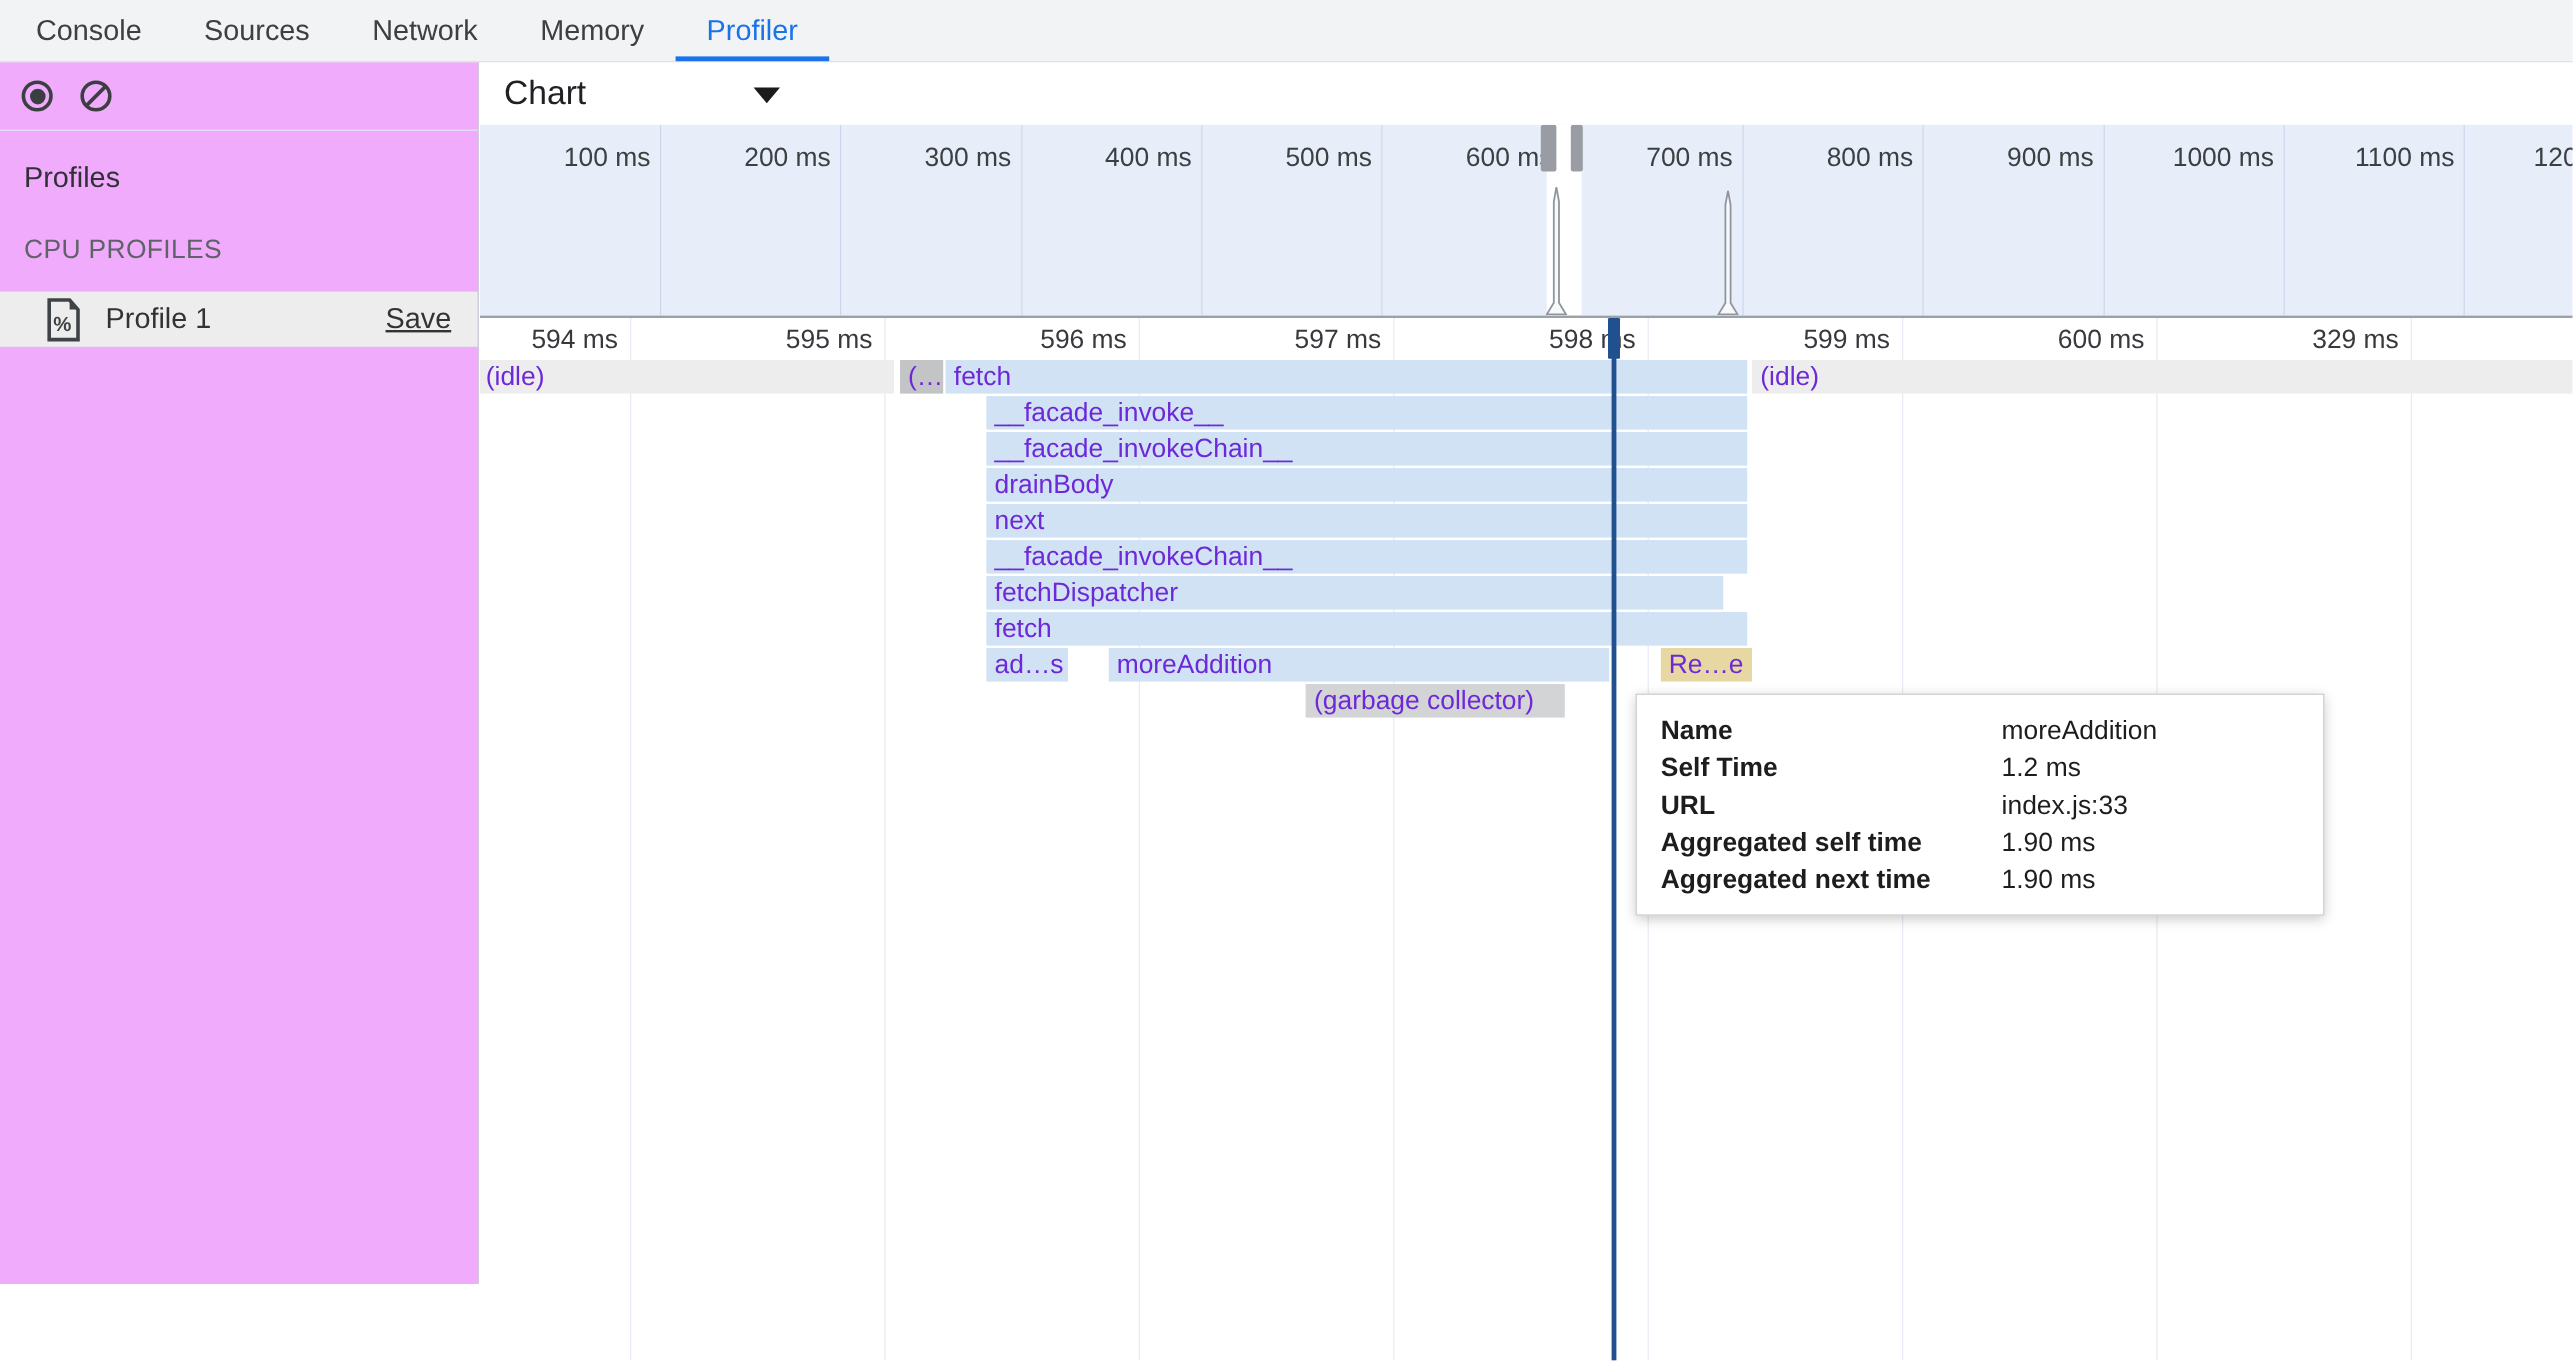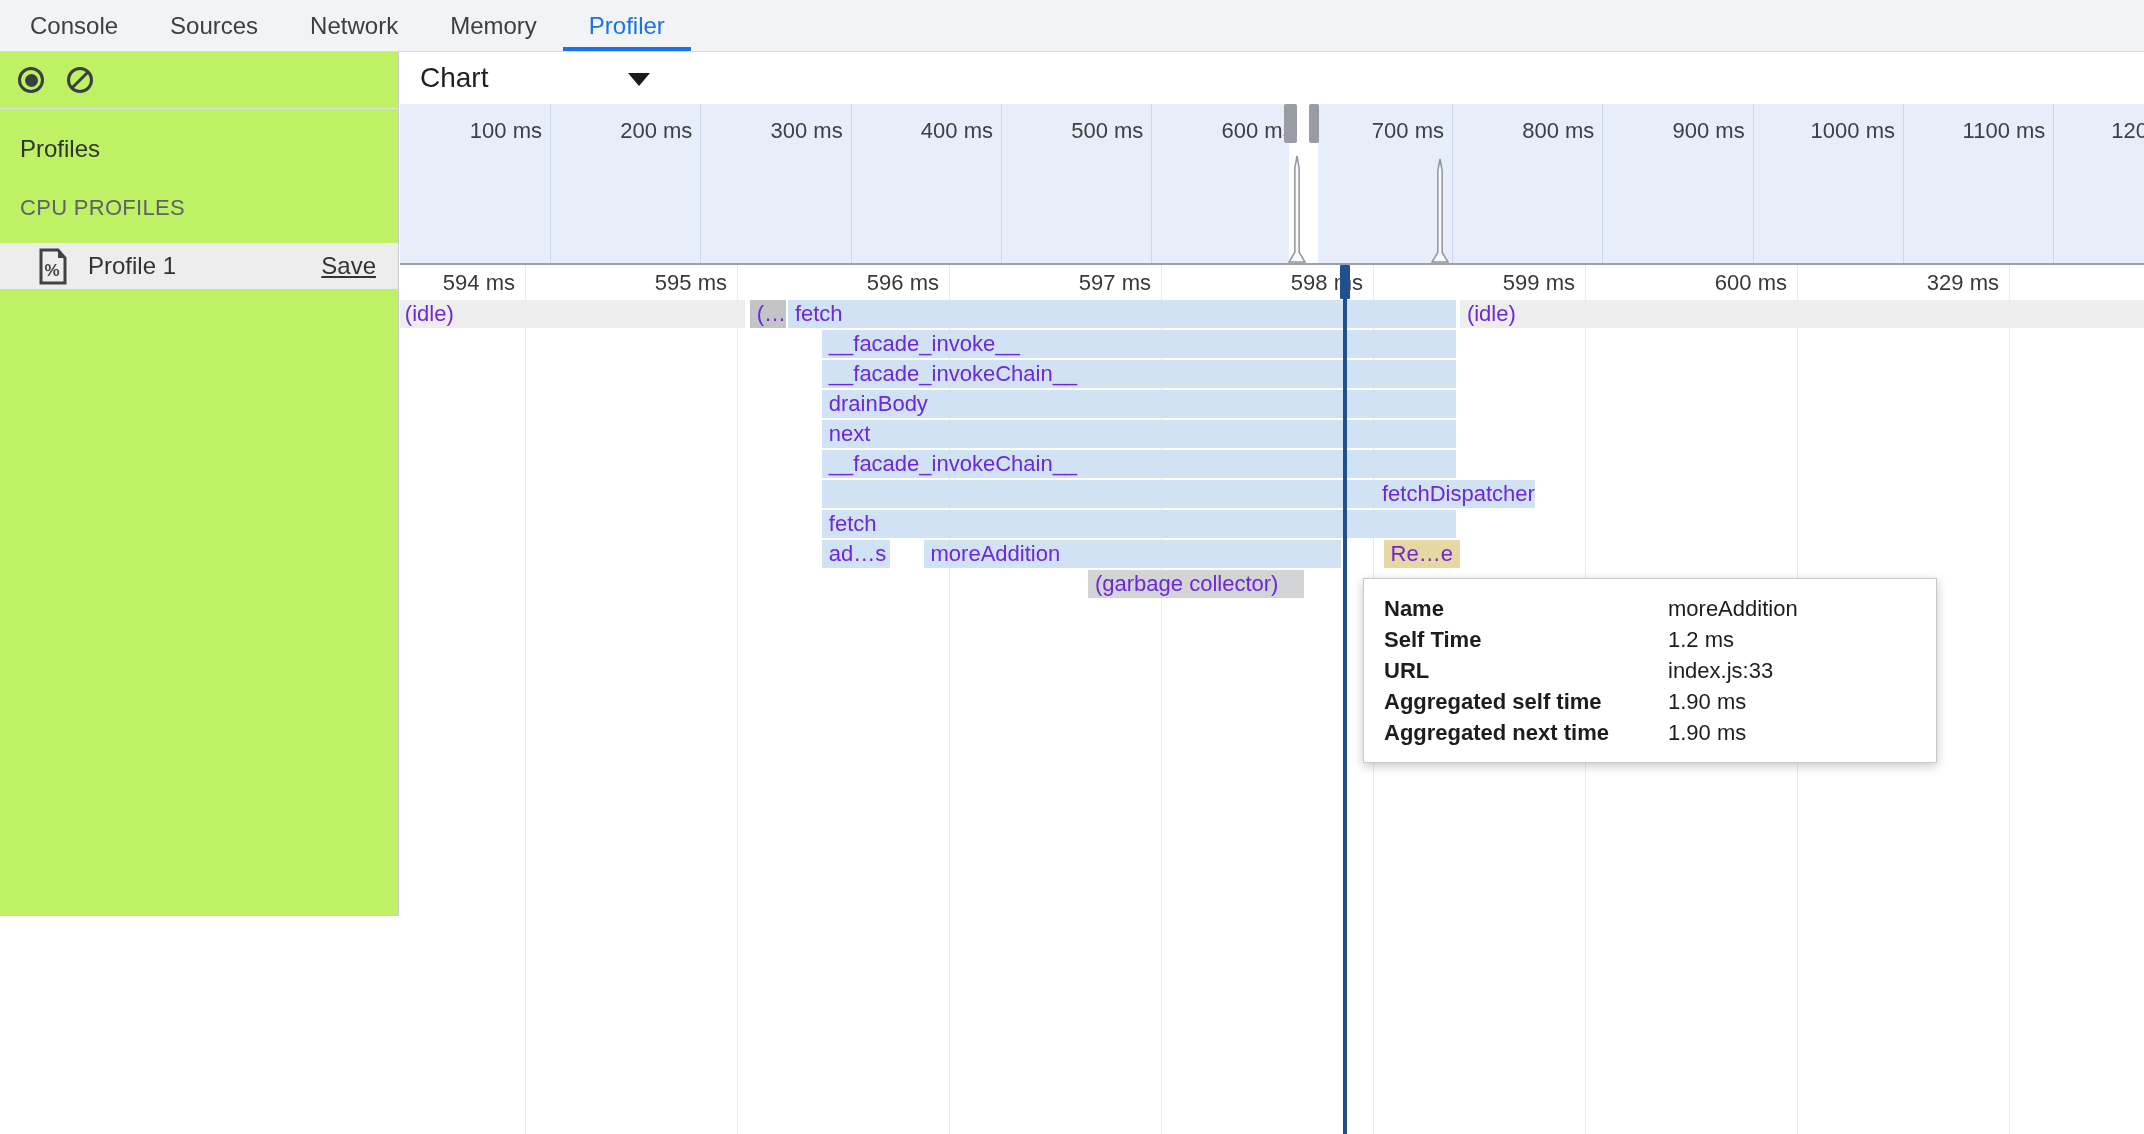--- a/index.html
+++ b/index.html
@@ -5,21 +5,21 @@
   html,body{margin:0;padding:0;background:#fff;}
   .app{position:relative;width:2144px;height:1134px;overflow:hidden;
        font-family:"Liberation Sans",sans-serif;color:#202124;background:#fff;}
   
   .tabbar{position:absolute;left:0;top:0;width:2144px;height:52px;background:#f1f3f4;
           border-bottom:1px solid #dadce0;display:flex;align-items:stretch;padding-left:4px;box-sizing:border-box;}
   .tab{display:flex;align-items:center;padding:0 26px;font-size:24px;color:#3c4043;cursor:default;position:relative;}
   .tab.active{color:#1a73e8;}
   .tab.active::after{content:"";position:absolute;left:0;right:0;bottom:0;height:4px;background:#1a73e8;}
   
-  .sidebar{position:absolute;left:0;top:52px;width:399px;height:864px;background:#bef264;
+  .sidebar{position:absolute;left:0;top:52px;width:399px;height:1018px;background:#f0abfc;
            border-right:1px solid #c8ccd0;box-sizing:border-box;}
   .side-toolbar{height:56px;border-bottom:1px solid #e0e6f0;display:flex;align-items:center;padding-left:17px;gap:21px;}
   .icon-btn{width:28px;height:28px;display:flex;align-items:center;justify-content:center;}
   .record-outer{width:26px;height:26px;border:3px solid #3b3f42;border-radius:50%;box-sizing:border-box;
                 display:flex;align-items:center;justify-content:center;}
   .record-dot{width:13px;height:13px;background:#3b3f42;border-radius:50%;}
   .profiles-title{margin:26px 0 0 20px;font-size:24px;color:#303134;}
   .cpu-label{margin:32px 0 0 20px;font-size:22px;color:#5f6368;letter-spacing:.3px;}
   .profile-item{margin-top:22px;height:46px;background:#ededed;display:flex;align-items:center;padding:0 22px 0 38px;box-sizing:border-box;}
   .profile-item .plabel{font-size:24px;color:#333;margin-left:20px;}
@@ -168,21 +168,21 @@
   <div class="flame" id="flame">
       <div class="bar k-idle" style="left: -2.2px; width: 347.68px; top: 0px;">(idle)</div>
       <div class="bar k-program" style="left: 349.72px; width: 36.04px; top: 0px;">(…</div>
       <div class="bar k-js" style="left: 387.88px; width: 667.8px; top: 0px;">fetch</div>
       <div class="bar k-idle" style="left: 1059.92px; width: 697.48px; top: 0px;">(idle)</div>
       <div class="bar k-js" style="left: 421.8px; width: 633.88px; top: 30px;">__facade_invoke__</div>
       <div class="bar k-js" style="left: 421.8px; width: 633.88px; top: 60px;">__facade_invokeChain__</div>
       <div class="bar k-js" style="left: 421.8px; width: 633.88px; top: 90px;">drainBody</div>
       <div class="bar k-js" style="left: 421.8px; width: 633.88px; top: 120px;">next</div>
       <div class="bar k-js" style="left: 421.8px; width: 633.88px; top: 150px;">__facade_invokeChain__</div>
-      <div class="bar k-js" style="left: 421.8px; width: 713px; top: 180px; text-align: right;">fetchDispatcher</div>
+      <div class="bar k-js" style="left: 421.8px; width: 614px; top: 180px;">fetchDispatcher</div>
       <div class="bar k-js" style="left: 421.8px; width: 633.88px; top: 210px;">fetch</div>
       <div class="bar k-js" style="left: 421.8px; width: 67.84px; top: 240px;">ad…s</div>
       <div class="bar k-js" style="left: 523.56px; width: 417.64px; top: 240px;">moreAddition</div>
       <div class="bar k-js-highlight" style="left: 983.6px; width: 76.32px; top: 240px;">Re…e</div>
       <div class="bar k-gc" style="left: 688px; width: 216.24px; top: 270px;">(garbage collector)</div>
     </div>
 
   <div class="tooltip">
     <div class="tt-row">
         <span class="tt-label">Name</span>

